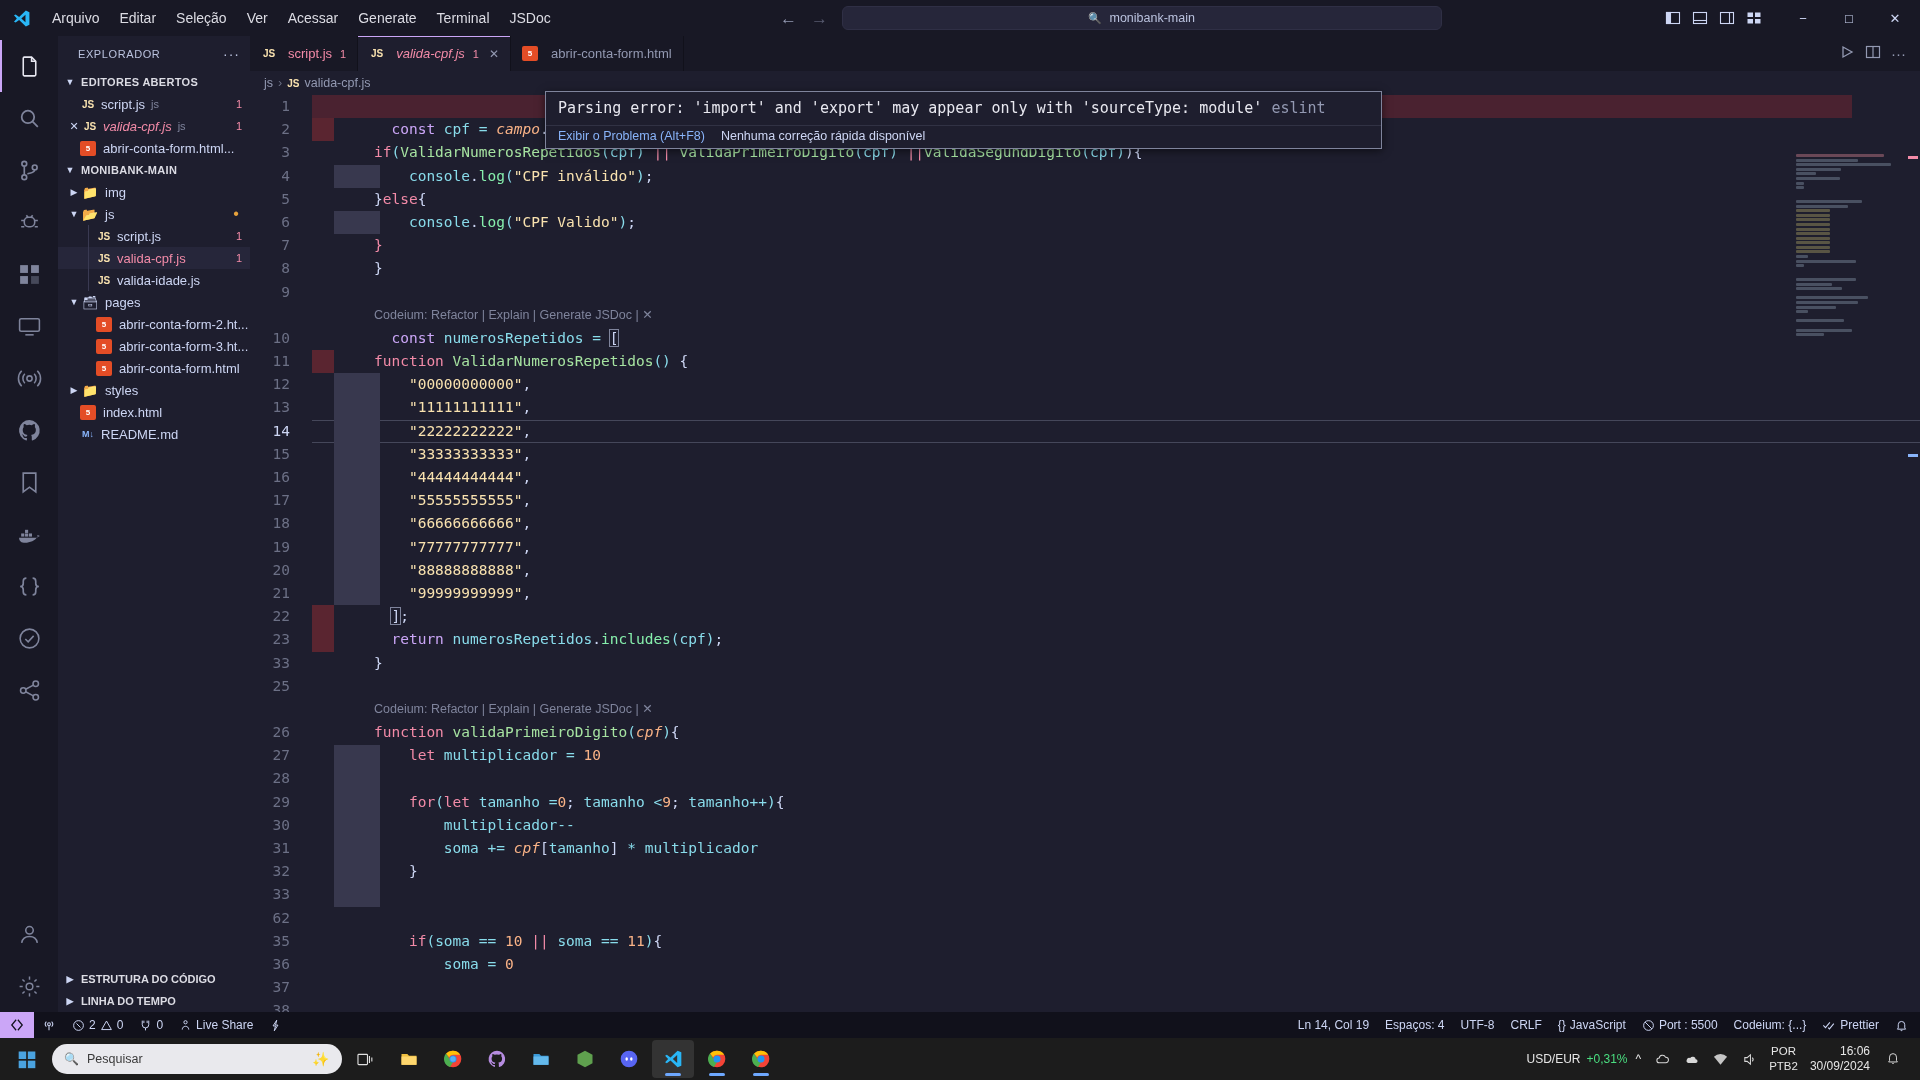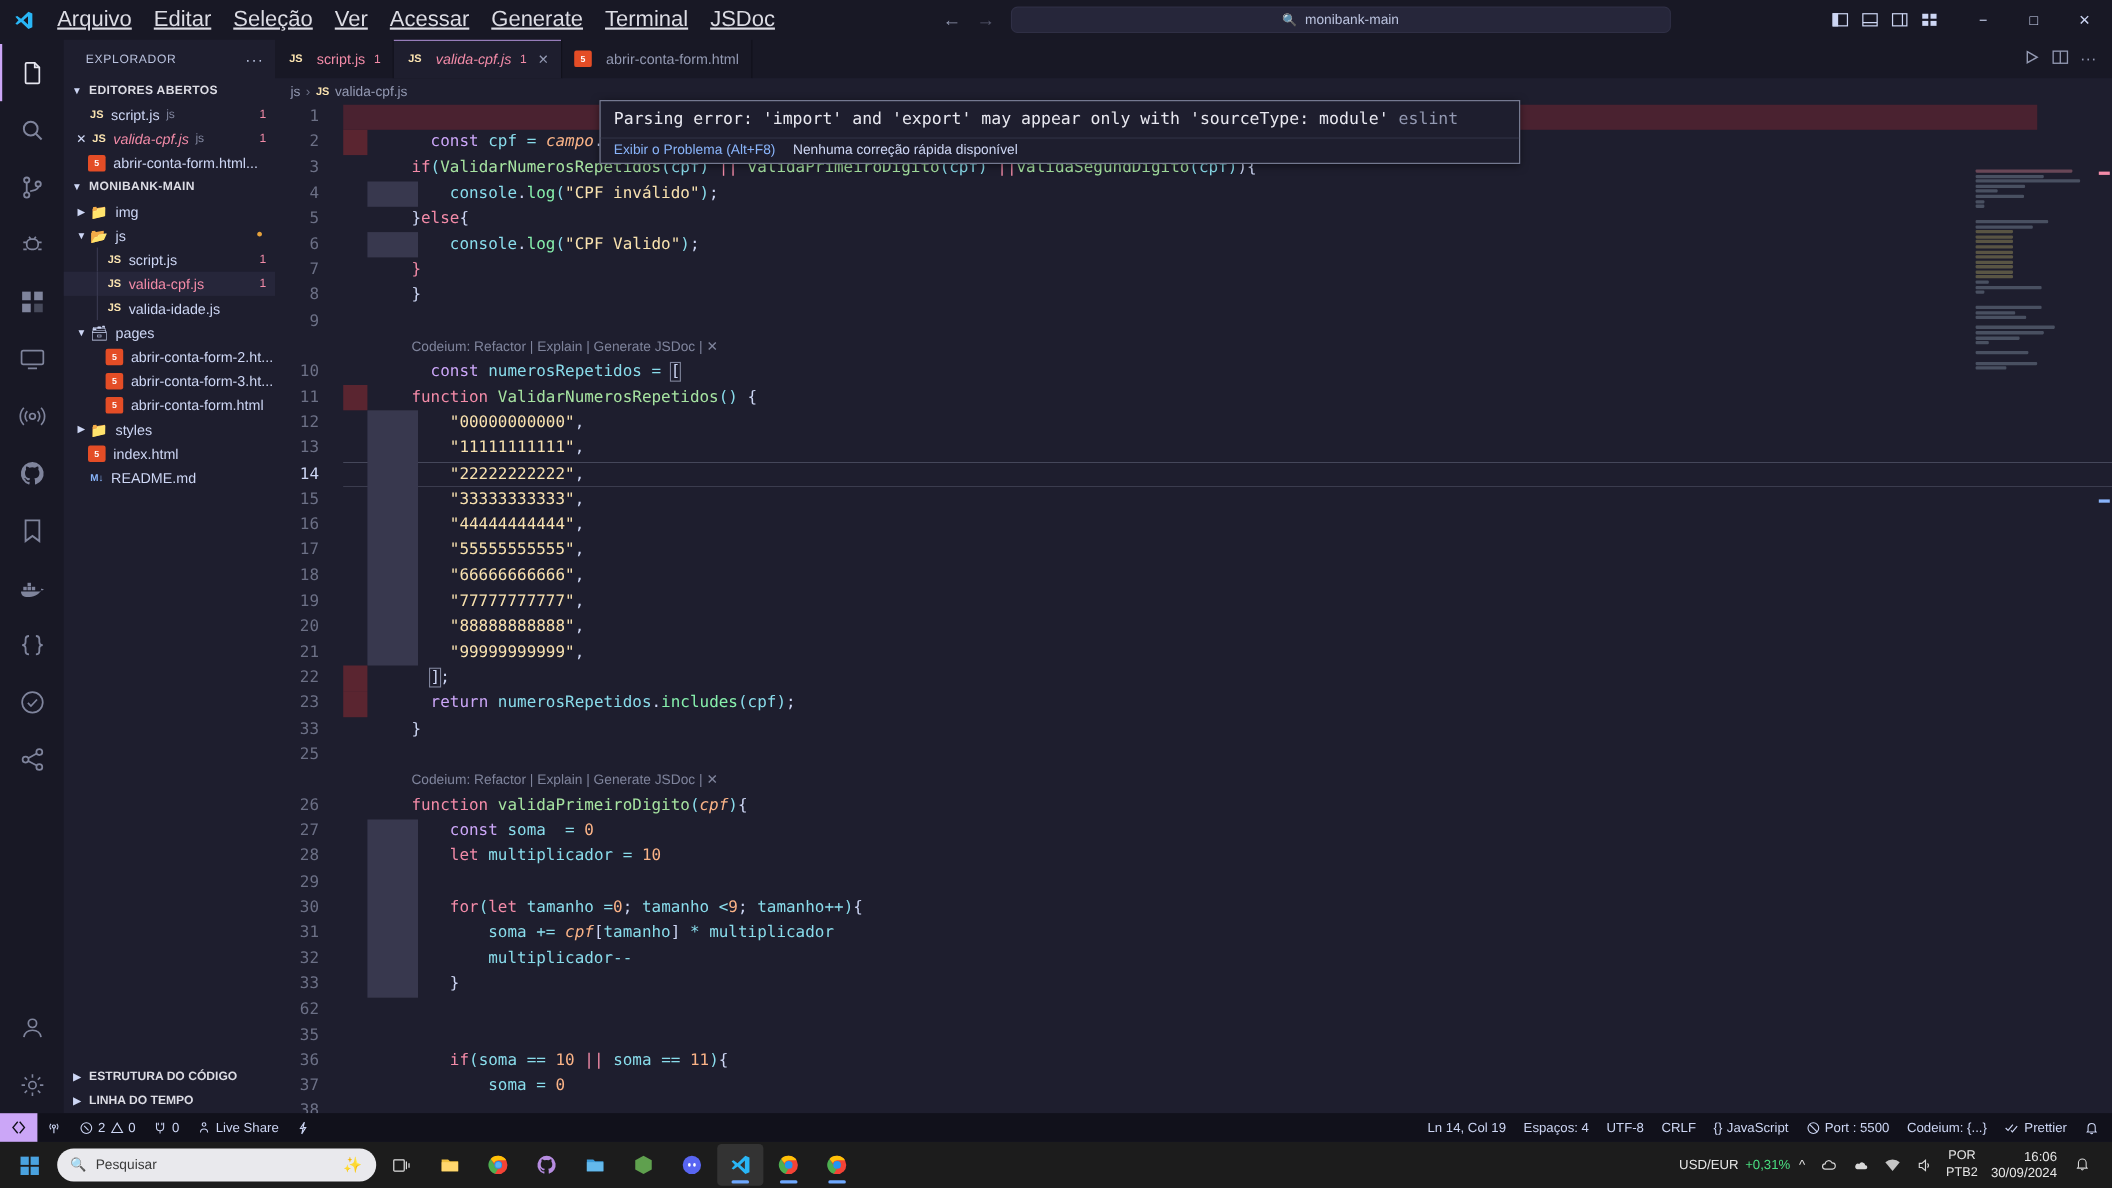--- a/index.html
+++ b/index.html
@@ -15,21 +15,21 @@
 
   
   .titlebar {
     height:36px; background:#181825; display:flex; align-items:center;
     flex:0 0 36px; position:relative; z-index:30;
   }
   .vscode-logo { width:42px; display:flex; align-items:center; justify-content:center; }
   .vscode-logo svg { width:19px; height:19px; }
   .menu { display:flex; align-items:center; gap:0px; }
   .menu-item {
-    padding:4px 10px; font-size:20px; color:#dcdce4; cursor:default; white-space:nowrap;text-decoration:underline;
+    padding:4px 10px; font-size:14px; color:#dcdce4; cursor:default; white-space:nowrap;
   }
   .tb-center { flex:1; display:flex; align-items:center; justify-content:center; gap:14px; }
   .nav-arrows { display:flex; gap:14px; color:#9399b2; }
   .nav-arrow { font-size:17px; line-height:1; }
   .nav-arrow.disabled { color:#585b70; }
   .cmd-center {
     width:600px; height:24px; background:#26263a; border:1px solid #2f2f45; border-radius:6px;
     display:flex; align-items:center; justify-content:center; gap:7px;
     font-size:12.5px; color:#bac2de;
   }
@@ -608,26 +608,25 @@
           <div class="code-line">    <span class="t-str">"66666666666"</span><span class="t-punc">,</span></div>
           <div class="code-line">    <span class="t-str">"77777777777"</span><span class="t-punc">,</span></div>
           <div class="code-line">    <span class="t-str">"88888888888"</span><span class="t-punc">,</span></div>
           <div class="code-line">    <span class="t-str">"99999999999"</span><span class="t-punc">,</span></div>
           <div class="code-line">  <span class="t-punc" style="outline:1px solid #7f849c;">]</span><span class="t-punc">;</span></div>
           <div class="code-line">  <span class="t-kw">return</span> <span class="t-var">numerosRepetidos</span><span class="t-punc">.</span><span class="t-prop">includes</span><span class="t-op">(</span><span class="t-var">cpf</span><span class="t-op">)</span><span class="t-punc">;</span></div>
           <div class="code-line"><span class="t-punc">}</span></div>
           <div class="code-line"></div>
           <div class="codelens">Codeium: Refactor | Explain | Generate JSDoc | ✕</div>
           <div class="code-line"><span class="t-kw2">function</span> <span class="t-fn">validaPrimeiroDigito</span><span class="t-op">(</span><span class="t-param">cpf</span><span class="t-op">)</span><span class="t-punc">{</span></div>
-          <div class="code-line">    <span class="t-kw">const</span> <span class="t-var">soma</span>  <span class="t-op">=</span> <span class="t-num">0</span></div>
           <div class="code-line">    <span class="t-kw2">let</span> <span class="t-var">multiplicador</span> <span class="t-op">=</span> <span class="t-num">10</span></div>
           <div class="code-line"></div>
           <div class="code-line">    <span class="t-kw2">for</span><span class="t-op">(</span><span class="t-kw2">let</span> <span class="t-var">tamanho</span> <span class="t-op">=</span><span class="t-num">0</span><span class="t-punc">;</span> <span class="t-var">tamanho</span> <span class="t-op">&lt;</span><span class="t-num">9</span><span class="t-punc">;</span> <span class="t-var">tamanho</span><span class="t-op">++</span><span class="t-op">)</span><span class="t-punc">{</span></div>
+          <div class="code-line">        <span class="t-var">multiplicador</span><span class="t-op">--</span></div>
           <div class="code-line">        <span class="t-var">soma</span> <span class="t-op">+=</span> <span class="t-param">cpf</span><span class="t-punc">[</span><span class="t-var">tamanho</span><span class="t-punc">]</span> <span class="t-op">*</span> <span class="t-var">multiplicador</span></div>
-          <div class="code-line">        <span class="t-var">multiplicador</span><span class="t-op">--</span></div>
           <div class="code-line">    <span class="t-punc">}</span></div>
           <div class="code-line"></div>
           <div class="code-line"></div>
           <div class="code-line">    <span class="t-kw2">if</span><span class="t-op">(</span><span class="t-var">soma</span> <span class="t-op">==</span> <span class="t-num">10</span> <span class="t-kw2">||</span> <span class="t-var">soma</span> <span class="t-op">==</span> <span class="t-num">11</span><span class="t-op">)</span><span class="t-punc">{</span></div>
           <div class="code-line">        <span class="t-var">soma</span> <span class="t-op">=</span> <span class="t-num">0</span></div>
         </div>
 
         <div class="minimap">
           <div class="mm-line" style="width:88px;background:#a86b7a;"></div>
           <div class="mm-line" style="width:62px;background:#6d7a8c;"></div>

